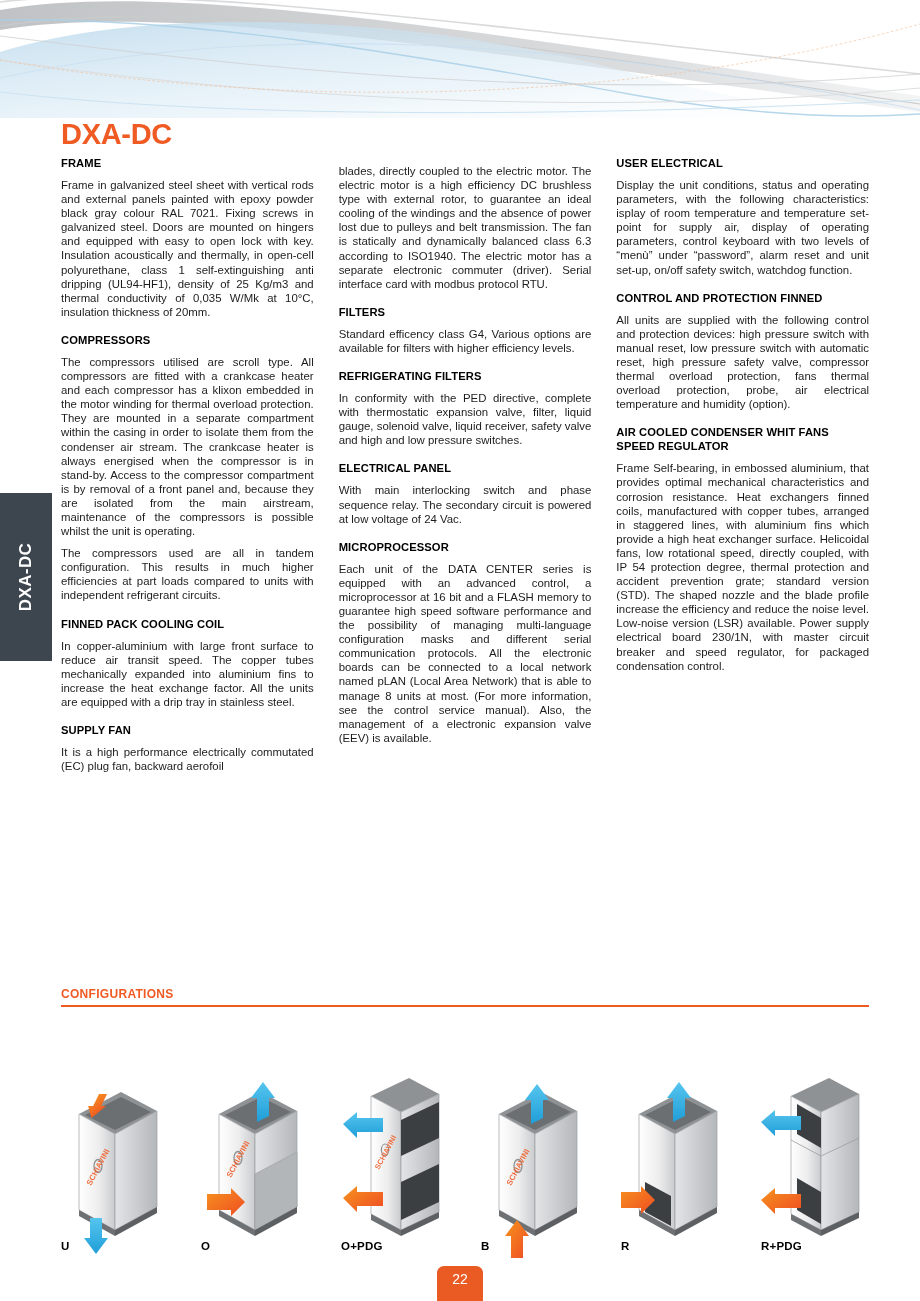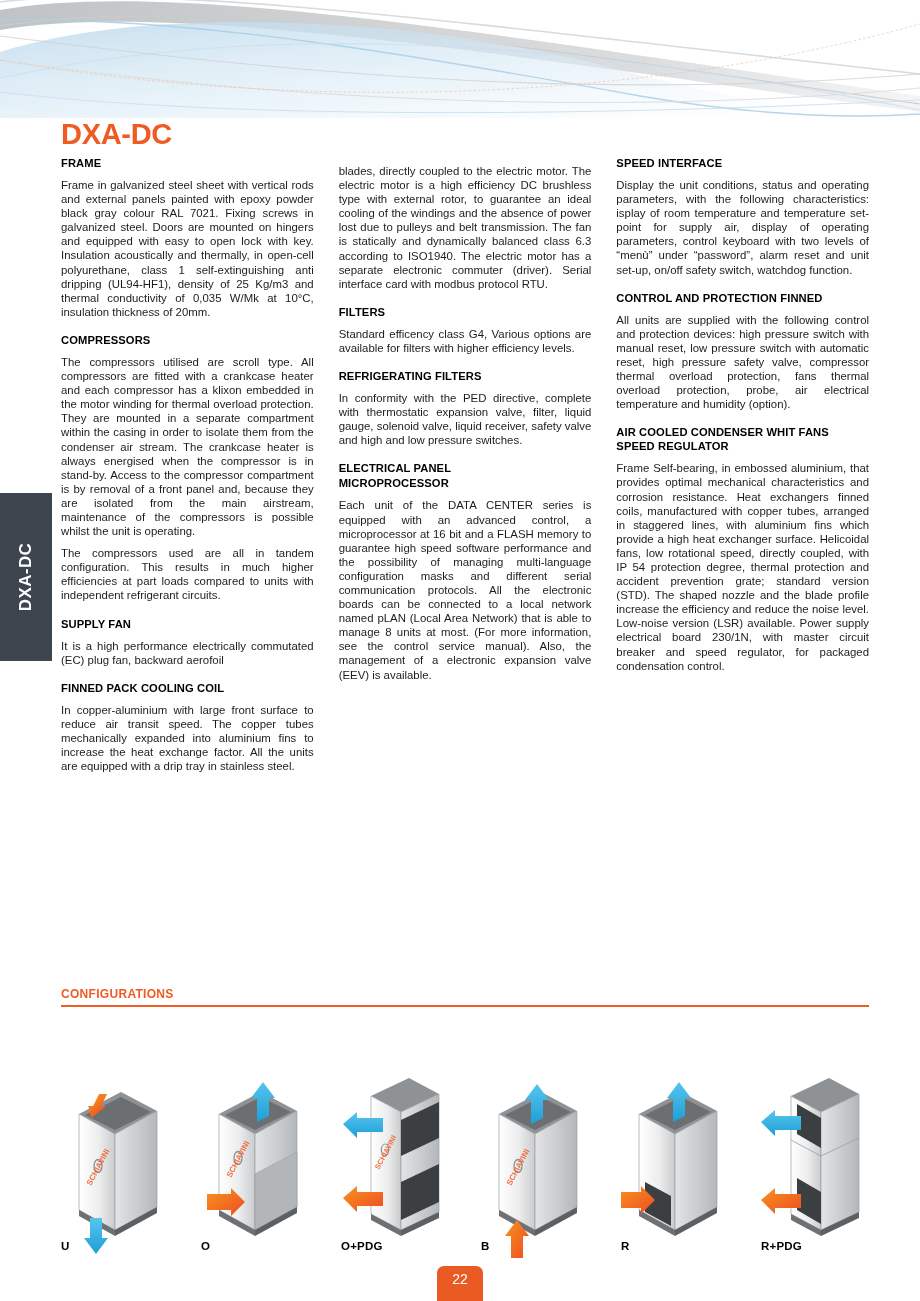--- a/index.html
+++ b/index.html
@@ -194,53 +194,54 @@
     <div class="block">
       <h3 class="sec-title">FRAME</h3>
       <p class="sec-body">Frame in galvanized steel sheet  with vertical rods and external panels painted with epoxy powder black gray colour RAL 7021. Fixing screws in galvanized steel. Doors are mounted on hingers and equipped with easy to open lock with key. Insulation acoustically and thermally, in open-cell polyurethane, class 1 self-extinguishing anti dripping (UL94-HF1), density of 25 Kg/m3 and thermal conductivity of 0,035 W/Mk at 10°C, insulation thickness of 20mm.</p>
     </div>
     <div class="block">
       <h3 class="sec-title">COMPRESSORS</h3>
       <p class="sec-body tight">The compressors utilised are scroll type. All compressors are fitted  with a crankcase heater and each compressor has a klixon embedded in the motor winding for thermal overload protection. They are mounted in a separate compartment within the casing in order to isolate them from the condenser air stream. The crankcase heater is always energised when the compressor is in stand-by. Access to the compressor compartment is by removal of a front panel and, because they are isolated from the main airstream, maintenance of the compressors is possible whilst the unit is operating.</p>
       <p class="sec-body">The compressors used are all in tandem configuration. This results in much higher efficiencies at part loads compared to units with independent refrigerant circuits.</p>
     </div>
     <div class="block">
+      <h3 class="sec-title">FINNED PACK COOLING COIL</h3>
+      <p class="sec-body">In copper-aluminium with large front surface to reduce air transit speed. The copper tubes mechanically expanded into aluminium fins to increase the heat exchange factor. All the units are equipped with a drip tray in stainless steel.</p>
+    </div>
+    <div class="block">
       <h3 class="sec-title">SUPPLY FAN</h3>
       <p class="sec-body">It is a high performance electrically commutated (EC) plug fan, backward aerofoil</p>
     </div>
-    <div class="block">
-      <h3 class="sec-title">FINNED PACK COOLING COIL</h3>
-      <p class="sec-body">In copper-aluminium with large front surface to reduce air transit speed. The copper tubes mechanically expanded into aluminium fins to increase the heat exchange factor. All the units are equipped with a drip tray in stainless steel.</p>
-    </div>
   </div>
 
   <div class="col">
     <div class="block">
       <p class="sec-body">blades, directly coupled to the electric motor.   The electric motor is a high efficiency DC brushless type with external rotor, to guarantee an ideal cooling of the windings and the absence of power lost due to pulleys and belt transmission. The fan is statically and dynamically balanced class 6.3 according to ISO1940. The electric motor has a separate electronic commuter (driver). Serial interface card with modbus protocol RTU.</p>
     </div>
     <div class="block">
       <h3 class="sec-title">FILTERS</h3>
       <p class="sec-body">Standard efficency class G4, Various options are available for filters with higher efficiency levels.</p>
     </div>
     <div class="block">
       <h3 class="sec-title">REFRIGERATING FILTERS</h3>
       <p class="sec-body">In conformity with the PED directive, complete with thermostatic expansion valve, filter, liquid gauge, solenoid valve, liquid receiver, safety valve and high and low pressure switches.</p>
     </div>
     <div class="block">
       <h3 class="sec-title">ELECTRICAL PANEL</h3>
+      <p class="sec-body">With main interlocking switch and phase sequence relay. The secondary circuit is powered at low voltage of 24 Vac.</p>
     </div>
     <div class="block">
       <h3 class="sec-title">MICROPROCESSOR</h3>
       <p class="sec-body">Each unit of the DATA CENTER series is equipped with an advanced control, a microprocessor at 16 bit and a FLASH memory to guarantee high speed software performance and the possibility of managing multi-language configuration masks and different serial communication protocols. All the electronic boards can be connected to a local network named pLAN (Local Area Network) that is able to manage 8 units at most.  (For more information, see the control service manual). Also, the management of a electronic expansion valve (EEV) is available.</p>
     </div>
   </div>
 
   <div class="col">
     <div class="block">
-      <h3 class="sec-title">SPEED INTERFACE</h3>
+      <h3 class="sec-title">USER ELECTRICAL</h3>
       <p class="sec-body">Display the unit conditions, status and operating parameters, with the following characteristics: isplay of room temperature and temperature set-point for supply air, display of operating parameters, control keyboard with two levels of  “menù” under “password”, alarm reset and unit set-up, on/off safety switch, watchdog function.</p>
     </div>
     <div class="block">
       <h3 class="sec-title">CONTROL AND PROTECTION FINNED</h3>
       <p class="sec-body">All units are supplied with the following control and protection devices: high pressure switch with manual reset, low pressure switch with automatic reset, high pressure safety valve, compressor thermal overload protection, fans thermal overload protection, probe, air electrical temperature and humidity (option).</p>
     </div>
     <div class="block">
       <h3 class="sec-title">AIR COOLED CONDENSER WHIT FANS SPEED REGULATOR</h3>
       <p class="sec-body">Frame Self-bearing, in embossed aluminium, that provides optimal mechanical characteristics and corrosion resistance. Heat exchangers finned coils, manufactured with copper tubes, arranged in staggered lines, with aluminium fins which provide a high heat exchanger surface. Helicoidal fans, low rotational speed, directly coupled, with IP 54 protection degree, thermal protection and accident prevention grate; standard version (STD). The shaped nozzle and the blade profile increase the efficiency and reduce the noise level. Low-noise version (LSR) available.  Power supply electrical board 230/1N, with master circuit breaker and speed regulator, for packaged condensation control.</p>
     </div>

